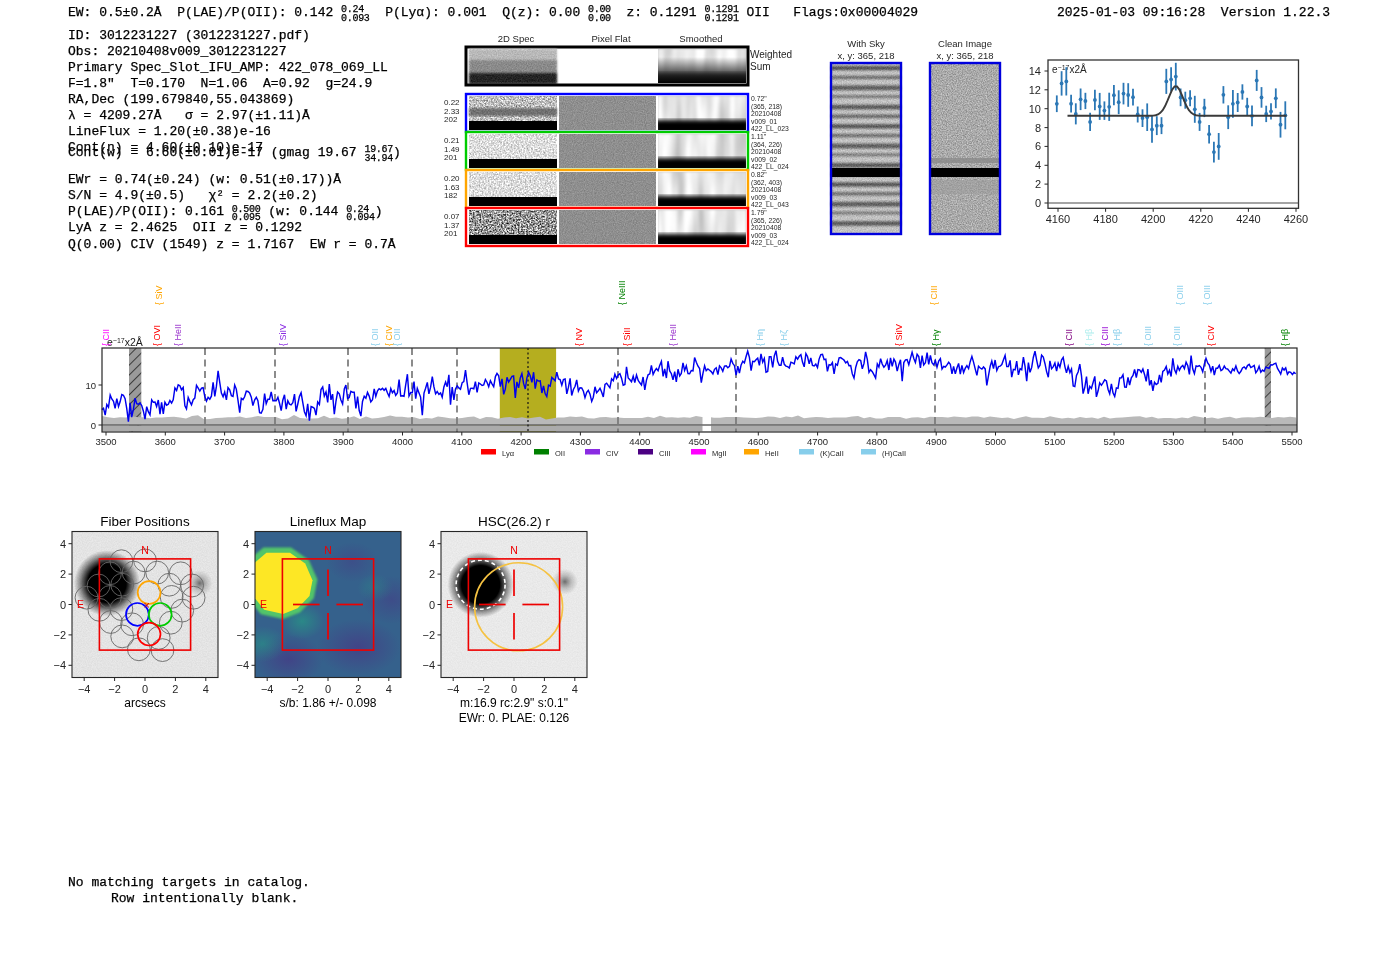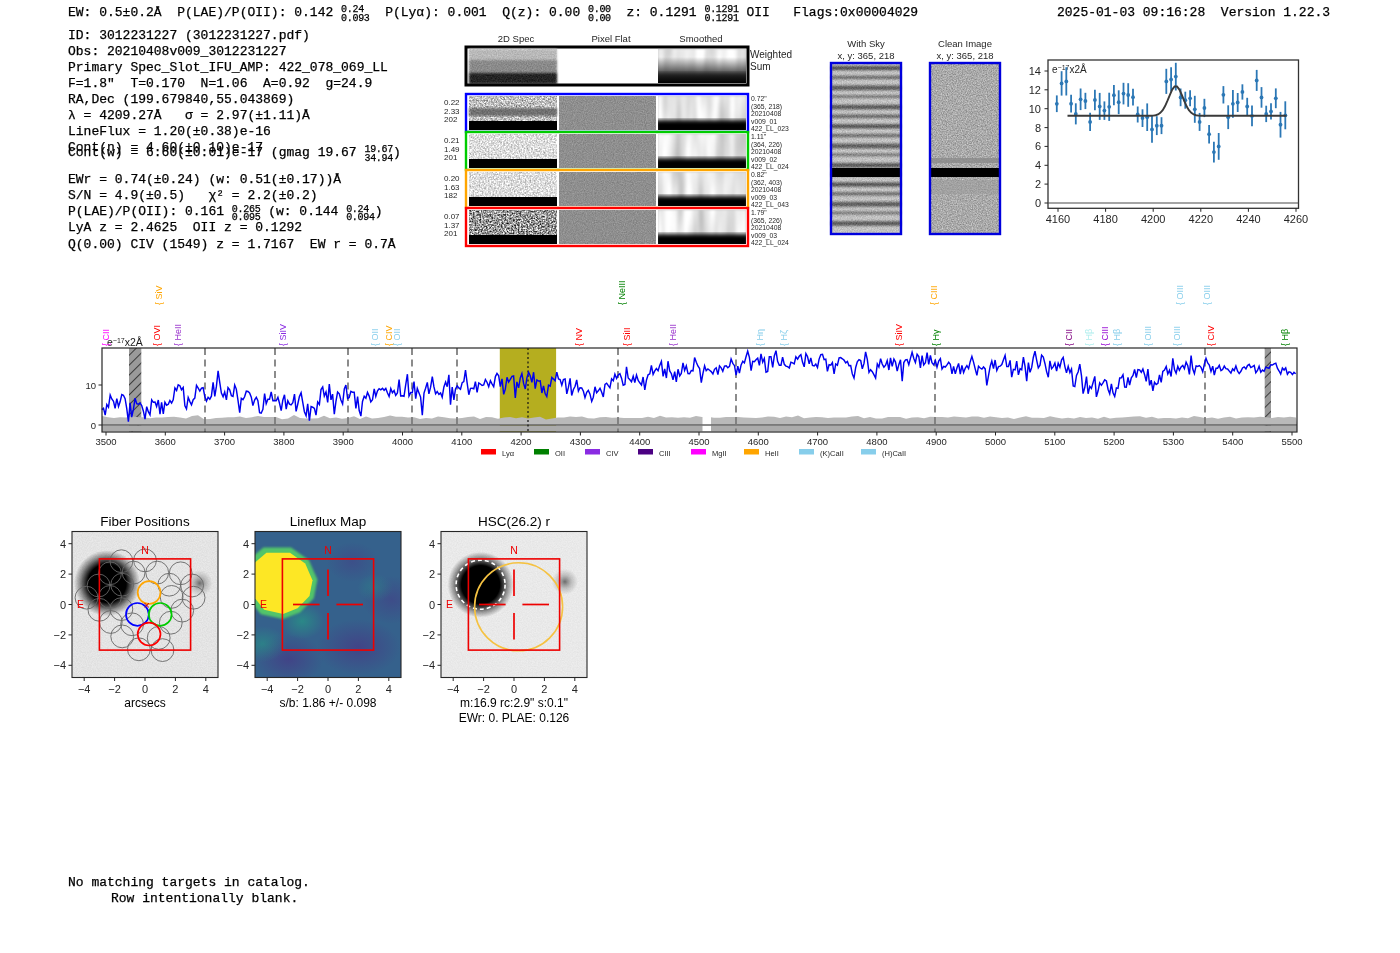--- a/index.html
+++ b/index.html
@@ -83,21 +83,21 @@
     <div class="mono abs" style="left:68px;top:43.7px;">Obs: 20210408v009_3012231227</div>
     <div class="mono abs" style="left:68px;top:59.7px;">Primary Spec_Slot_IFU_AMP: 422_078_069_LL</div>
     <div class="mono abs" style="left:68px;top:75.8px;">F=1.8"  T=0.170  N=1.06  A=0.92  g=24.9</div>
     <div class="mono abs" style="left:68px;top:91.9px;">RA,Dec (199.679840,55.043869)</div>
     <div class="mono abs" style="left:68px;top:107.9px;">λ = 4209.27Å   σ = 2.97(±1.11)Å</div>
     <div class="mono abs" style="left:68px;top:124.0px;">LineFlux = 1.20(±0.38)e-16</div>
     <div class="mono abs" style="left:68px;top:140.1px;">Cont(n) = 4.60(±0.10)e-17</div>
     <div class="mono abs" style="left:68px;top:145px;">Cont(w) = 6.60(±0.01)e-17 (gmag 19.67 <span class="fr"><span>19.67</span><span>34.94</span></span>)</div>
     <div class="mono abs" style="left:68px;top:172.2px;">EWr = 0.74(±0.24) (w: 0.51(±0.17))Å</div>
     <div class="mono abs" style="left:68px;top:188.3px;">S/N = 4.9(±0.5)   χ² = 2.2(±0.2)</div>
-    <div class="mono abs" style="left:68px;top:204.4px;">P(LAE)/P(OII): 0.161 <span class="fr"><span>0.265</span><span>0.095</span></span> (w: 0.144 <span class="fr"><span>0.24</span><span>0.094</span></span>)</div>
+    <div class="mono abs" style="left:68px;top:204.4px;">P(LAE)/P(OII): 0.161 <span class="fr"><span>0.500</span><span>0.095</span></span> (w: 0.144 <span class="fr"><span>0.24</span><span>0.094</span></span>)</div>
     <div class="mono abs" style="left:68px;top:220.4px;">LyA z = 2.4625  OII z = 0.1292</div>
     <div class="mono abs" style="left:68px;top:236.5px;">Q(0.00) CIV (1549) z = 1.7167  EW r = 0.7Å</div>
     <div class="mono abs" style="left:68px;top:875.3px;">No matching targets in catalog.</div>
     <div class="mono abs" style="left:68px;top:891.4px;margin-left:43px;">Row intentionally blank.</div>
     <svg class="abs" style="left:430px;top:28px;" width="540" height="225" viewBox="0 0 540 225">
       <text x="86.0" y="14.0" font-size="9.5" fill="#262626" text-anchor="middle">2D Spec</text>
       <text x="181.0" y="14.0" font-size="9.5" fill="#262626" text-anchor="middle">Pixel Flat</text>
       <text x="271.0" y="14.0" font-size="9.5" fill="#262626" text-anchor="middle">Smoothed</text>
       <rect x="36.0" y="19.0" width="282" height="38" fill="#fff" stroke="#000" stroke-width="3"></rect>
       <g filter="url(#blur1)">

